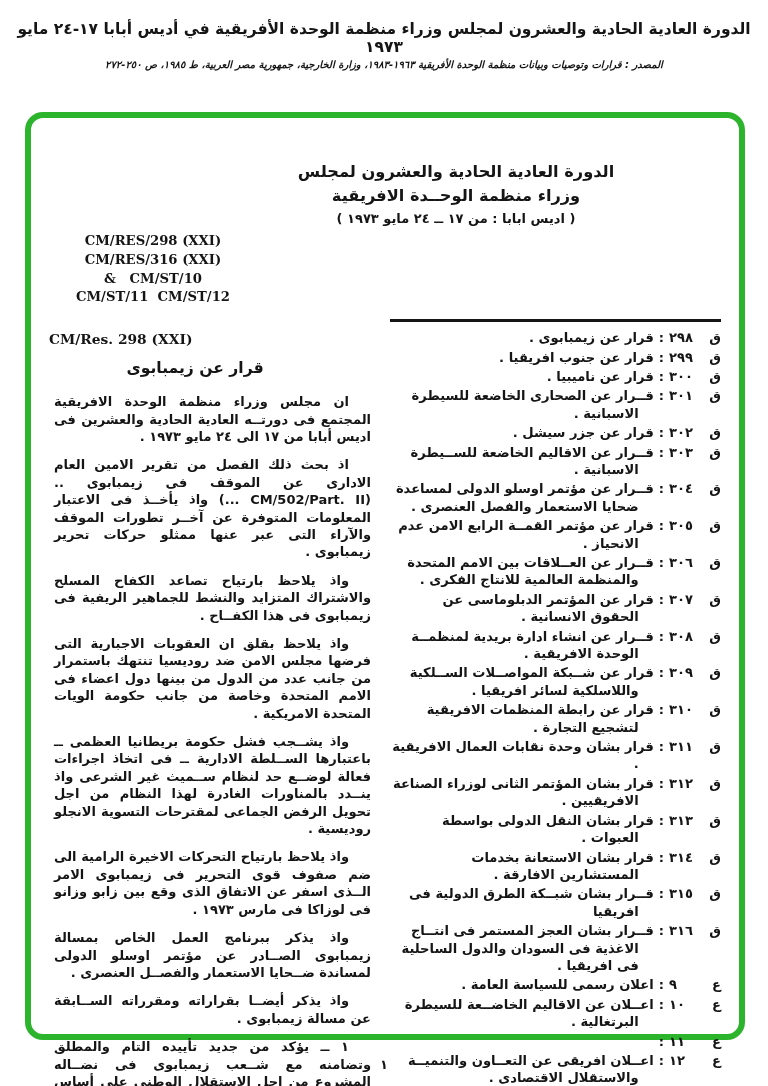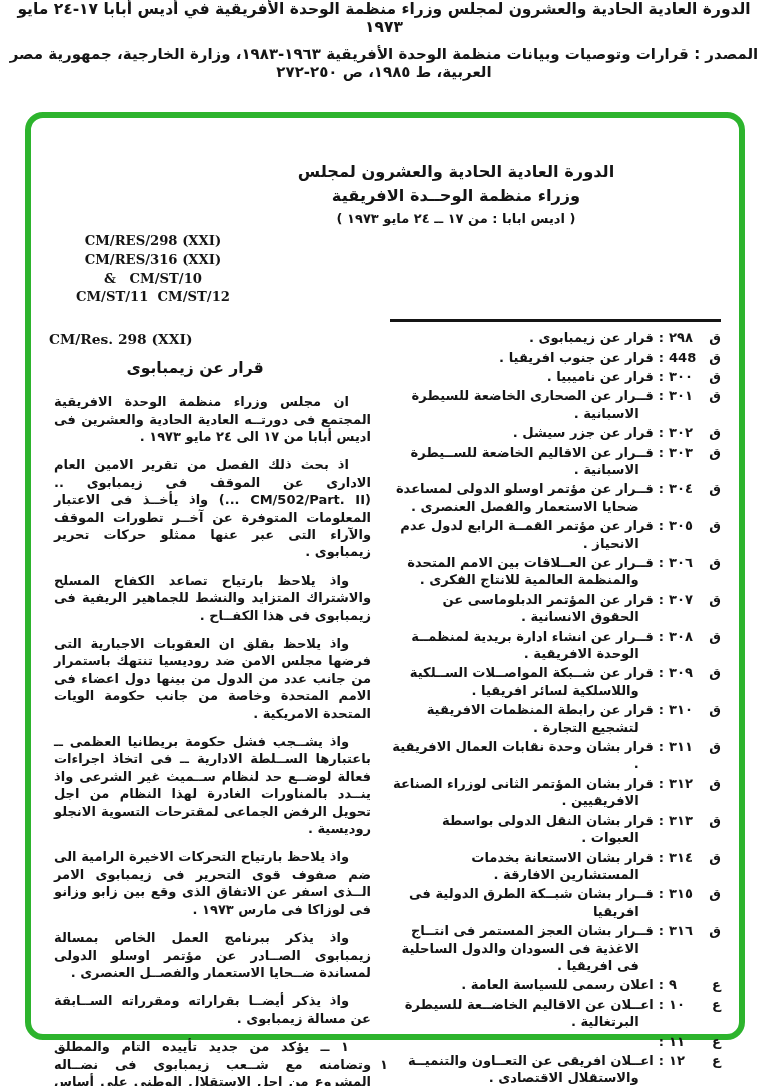--- a/index.html
+++ b/index.html
@@ -5,23 +5,23 @@
   :root { --green: #2db42d; --ink: #151515; }
   * { box-sizing: border-box; }
   body {
     margin: 0; width: 768px; height: 1086px; background: #ffffff;
     font-family: "DejaVu Sans", sans-serif; color: var(--ink);
     -webkit-font-smoothing: antialiased;
   }
   .sheet { position: relative; width: 768px; height: 1086px; overflow: hidden; }
 
   
-  .top-header { direction: rtl; text-align: center; }
+  .top-header { direction: rtl; text-align: center; padding-top: 20px; }
   .top-header .l1 { font-size: 15.5px; font-weight: 700; letter-spacing: 0; }
-  .top-header .l2 { font-size: 15px; font-weight: 700; margin-top: 9px; }
+  .top-header .l2 { font-size: 10px; font-weight: 700; margin-top: 3px; font-style: italic; }
 
   
   .green-box {
     position: absolute; left: 25px; top: 112px; width: 720px; height: 928px;
     border: 6px solid var(--green); border-radius: 18px; background: #fff;
   }
 
   .box-header { direction: ltr; display: flex; padding-top: 42px; }
   .refs {
     margin-left: 26px; width: 192px; text-align: center; margin-top: 16px;
@@ -86,21 +86,21 @@
                 <span>ق</span>
                 <span>٢٩٨</span>
               </span>
               <span class="toc-colon">:</span>
               <span class="toc-text">قرار عن زيمبابوى .</span>
             </div>
 
             <div class="toc-item">
               <span class="toc-marker">
                 <span>ق</span>
-                <span>448</span>
+                <span>٢٩٩</span>
               </span>
               <span class="toc-colon">:</span>
               <span class="toc-text">قرار عن جنوب افريقيا .</span>
             </div>
 
             <div class="toc-item">
               <span class="toc-marker">
                 <span>ق</span>
                 <span>٣٠٠</span>
               </span>
@@ -143,21 +143,21 @@
               <span class="toc-colon">:</span>
               <span class="toc-text">قــرار عن مؤتمر اوسلو الدولى لمساعدة ضحايا الاستعمار والفصل العنصرى .</span>
             </div>
 
             <div class="toc-item">
               <span class="toc-marker">
                 <span>ق</span>
                 <span>٣٠٥</span>
               </span>
               <span class="toc-colon">:</span>
-              <span class="toc-text">قرار عن مؤتمر القمــة الرابع لدول عدم الانحياز .</span>
+              <span class="toc-text">قرار عن مؤتمر القمــة الرابع الامن عدم الانحياز .</span>
             </div>
 
             <div class="toc-item">
               <span class="toc-marker">
                 <span>ق</span>
                 <span>٣٠٦</span>
               </span>
               <span class="toc-colon">:</span>
               <span class="toc-text">قــرار عن العــلاقات بين الامم المتحدة والمنظمة العالمية للانتاج الفكرى .</span>
             </div>

